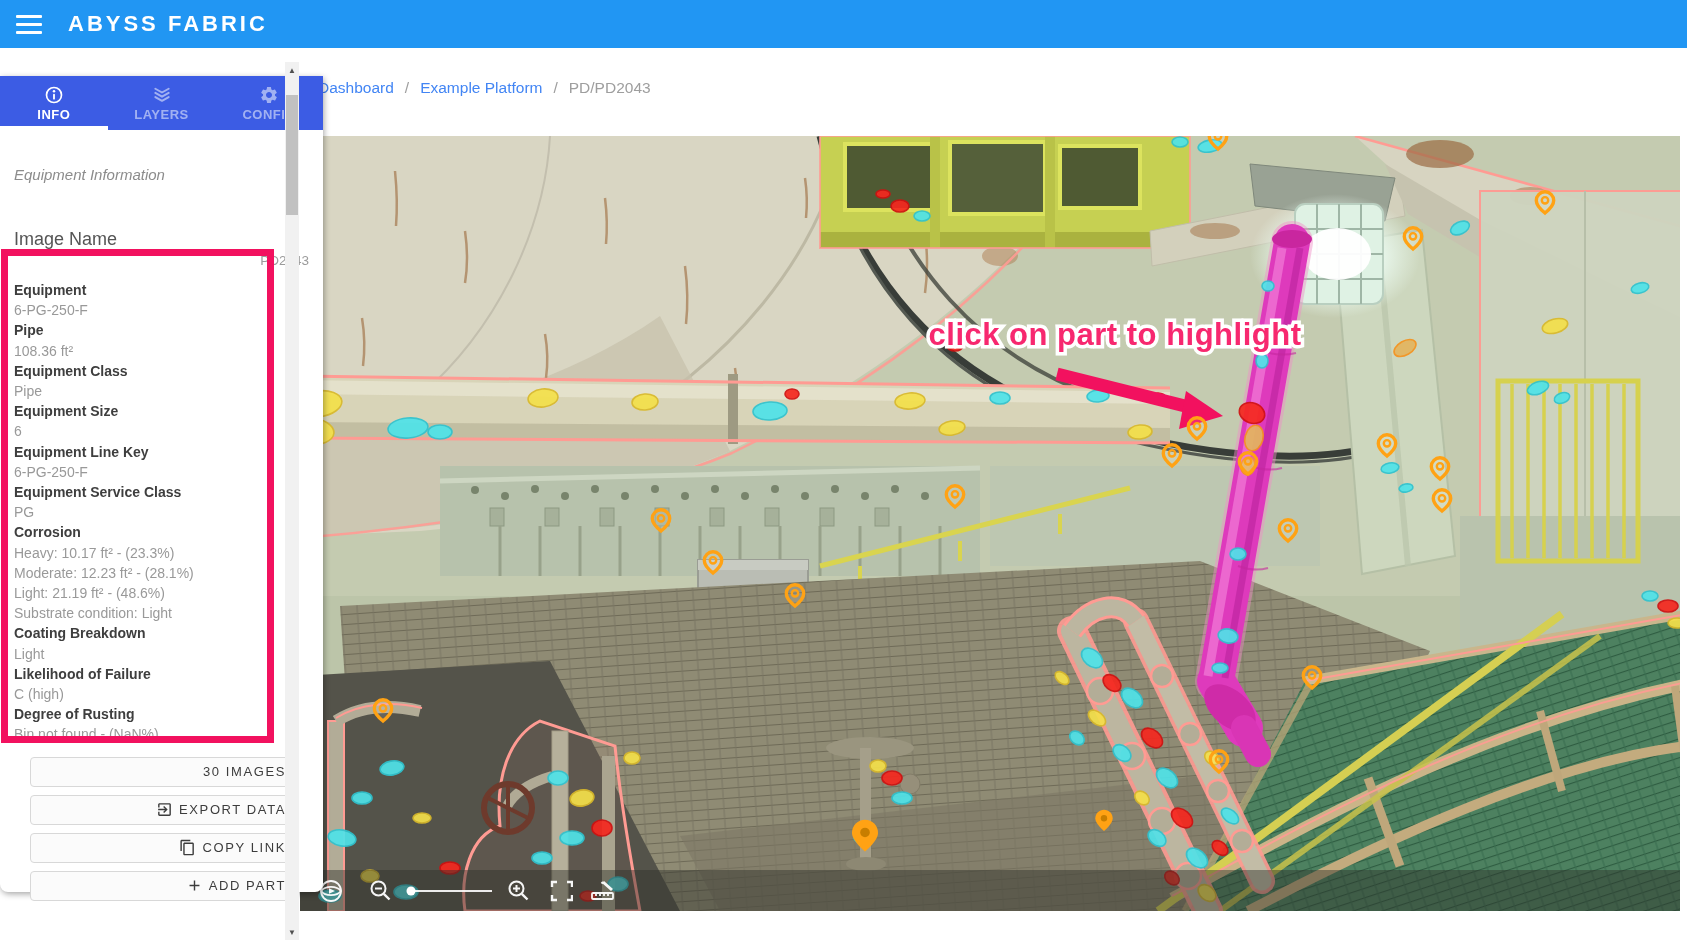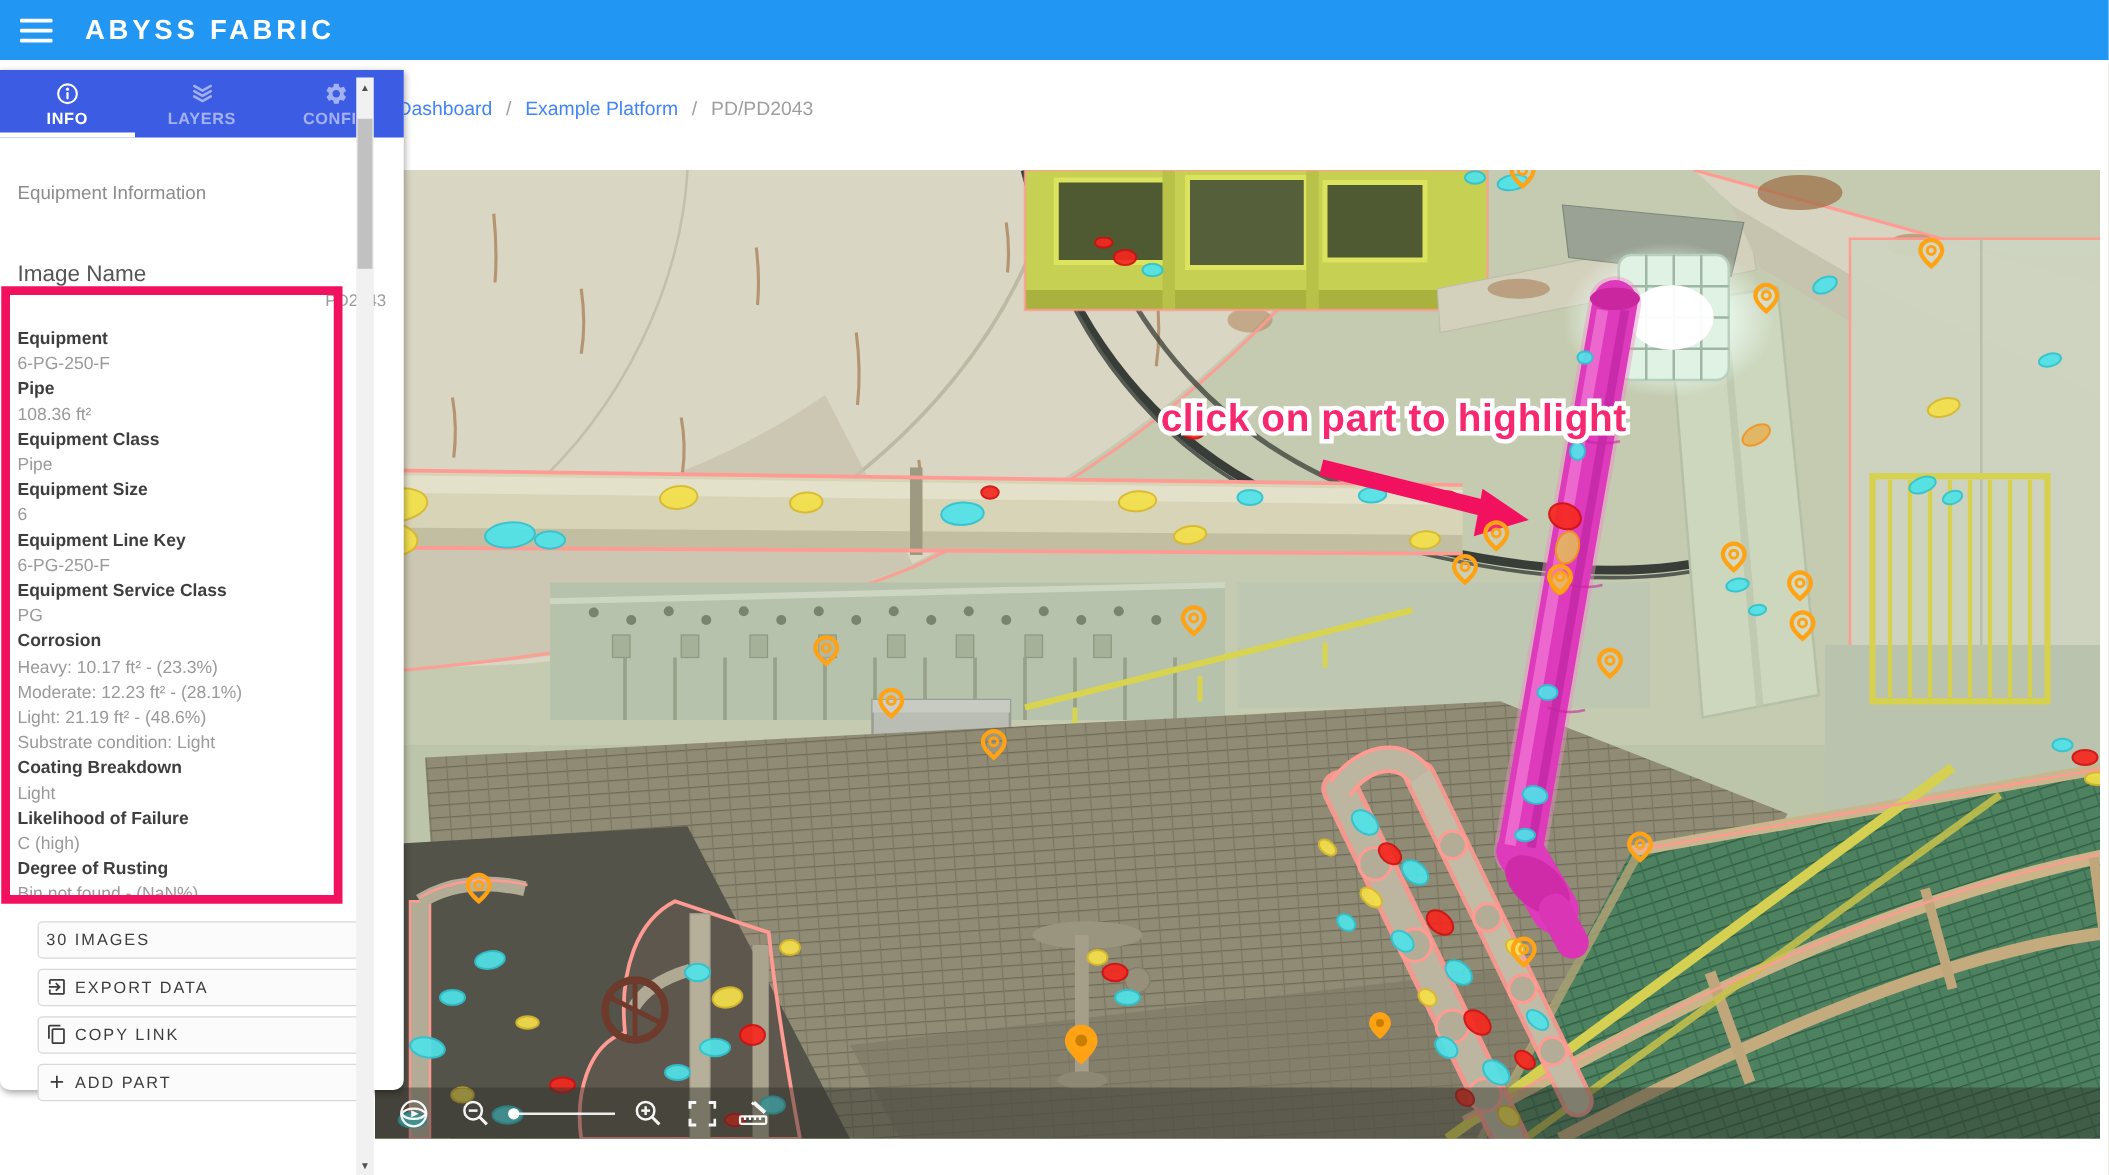--- a/index.html
+++ b/index.html
@@ -9,42 +9,42 @@
     font-family:"Liberation Sans", sans-serif; background:#fff;
   }
   
   #topbar { position:absolute; left:0; top:0; width:1687px; height:48px;
     background:#2196F3; display:flex; align-items:center; z-index:40; }
   #hamburger { width:26px; height:19px; margin-left:16px; display:flex;
     flex-direction:column; justify-content:space-between; cursor:pointer; }
   #hamburger span { display:block; height:3px; background:#fff; border-radius:1px; }
   #app-title { color:#fff; font-size:22px; font-weight:bold; letter-spacing:3px; margin-left:26px; }
   
-  #sidebar { position:absolute; left:0; top:56px; width:323px; height:816px;
+  #sidebar { position:absolute; left:0; top:76px; width:323px; height:816px;
     background:#fff; border-radius:0 0 8px 8px; box-shadow:1px 2px 6px rgba(0,0,0,.35); z-index:20; }
   #tabs-row { height:54px; background:#3C5CE4; display:flex; }
   .tab { flex:1; position:relative; display:flex; flex-direction:column; align-items:center;
     justify-content:center; gap:2px; color:rgba(255,255,255,.52); cursor:pointer; }
   .tab.active { color:#fff; }
   .tab.active::after { content:""; position:absolute; left:0; right:0; bottom:0; height:4px; background:#fff; }
   .tab-icon svg { width:20px; height:20px; display:block; }
   .tab-label { font-size:13px; font-weight:bold; letter-spacing:.5px; }
   #sidebar-content { padding:36px 14px 0 14px; position:relative; }
-  .section-title { font-size:15px; color:#8c8c8c; }
+  .section-title { font-size:15px; color:#8c8c8c;font-style:italic; }
   .image-name-label { margin-top:46px; font-size:18px; color:#555; }
   .image-name-value { margin-top:3px; font-size:13.5px; color:#9b9b9b;text-align:right; }
   #fields { margin-top:12px; }
   .field-label { font-size:14px; font-weight:bold; color:#3e3e3e; line-height:20.2px; }
   .field-value { font-size:14px; color:#999; line-height:20.2px; }
   #pink-box { position:absolute; left:1px; top:173px; width:273px; height:494px;
     border:7px solid #F2115F; z-index:6; pointer-events:none; }
   #sidebar-buttons { margin:12px 16px 0 16px; }
   .sbtn { width:100%; height:30px; margin-bottom:8px; background:#fbfbfb;
     border:1px solid #d8d8d8; border-radius:4px; display:flex; align-items:center;
-    justify-content:flex-start; gap:6px; font-family:inherit; font-size:13px;
+    justify-content:flex-end; gap:6px; font-family:inherit; font-size:13px;
     letter-spacing:1.6px; color:#3d3d3d; cursor:pointer; }
   .sbtn svg { width:17px; height:17px; flex:none; }
   
   #scrollbar { position:absolute; left:285px; top:62px; width:14px; height:878px;
     background:#f1f1f1; z-index:22; }
   .sb-arrow { position:absolute; left:0; width:14px; height:16px; display:flex;
     align-items:center; justify-content:center; font-size:8px; color:#505050; cursor:pointer; }
   #sb-up { top:0; } #sb-down { bottom:0; }
   #sb-thumb { position:absolute; left:1px; top:33px; width:12px; height:120px;
     background:#c1c1c1; cursor:pointer; }

